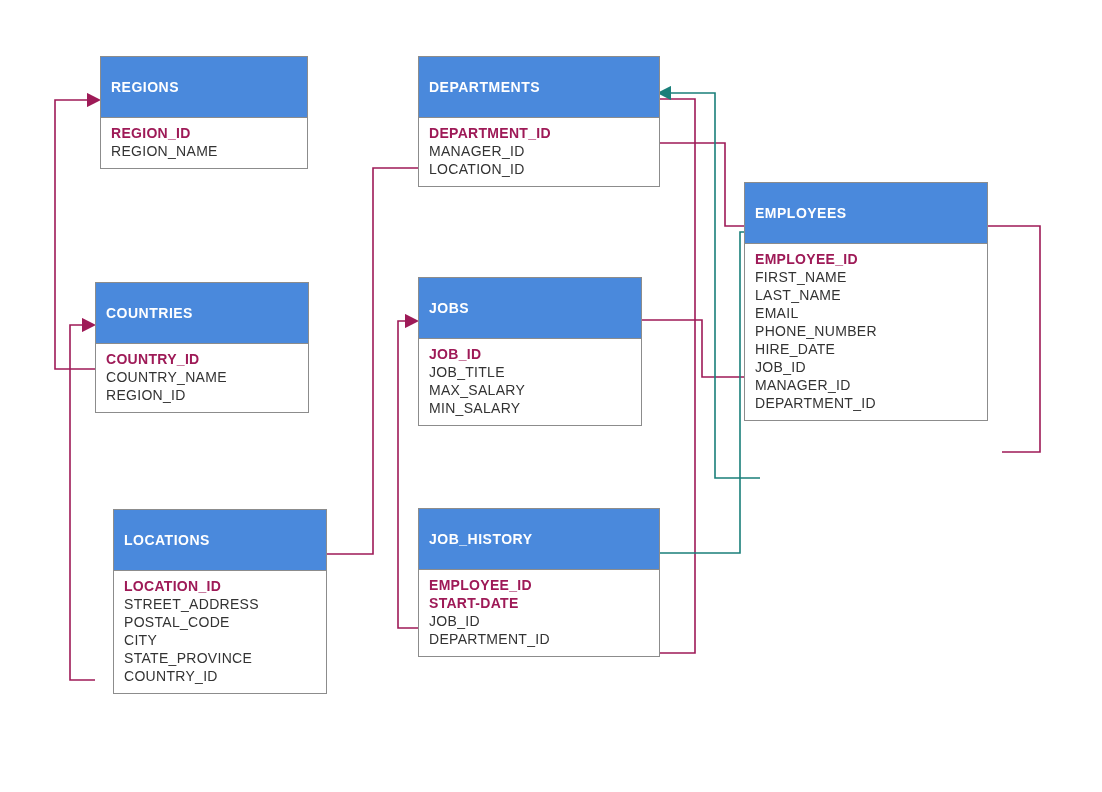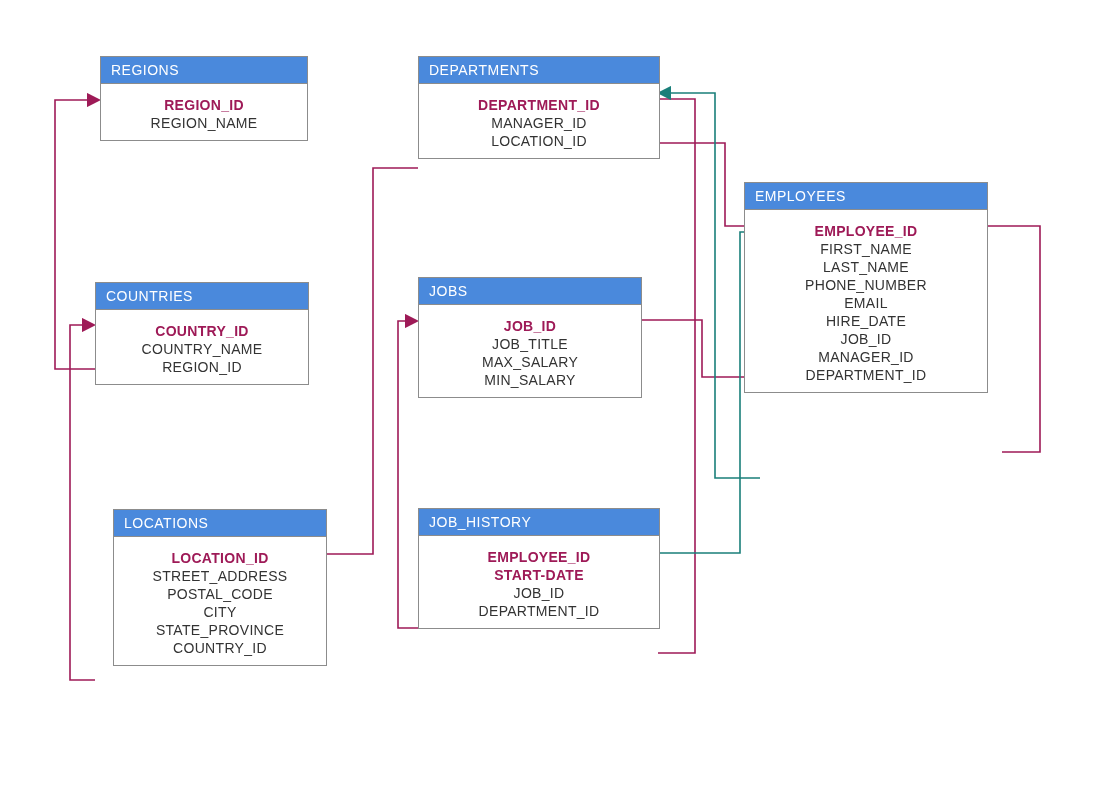--- a/index.html
+++ b/index.html
@@ -19,28 +19,27 @@
     height: 792px;
   }
   .table-box {
     position: absolute;
     border: 1px solid #8c8c8c;
     background: #fff;
   }
   .table-header {
     background: #4a89dc;
     color: #fff;
-    font-weight: normal;
-    padding: 5px 10px;
+    font-weight: bold;
+    padding: 22px 10px;
     letter-spacing: 0.5px;
     border-bottom: 1px solid #8c8c8c;
   }
   .table-body {
-    padding: 12px 10px 8px 10px;
-    text-align: center;
+    padding: 6px 10px 8px 10px;
   }
   .col {
     padding: 1px 0;
     white-space: nowrap;
     letter-spacing: 0.3px;
   }
   .pk {
     color: #9e1a57;
     font-weight: bold;
   }
@@ -149,22 +148,22 @@
       <div class="col">DEPARTMENT_ID</div>
     </div>
   </div>
 
   <div class="table-box" style="left:744px;top:182px;width:242px">
     <div class="table-header">EMPLOYEES</div>
     <div class="table-body">
       <div class="col pk">EMPLOYEE_ID</div>
       <div class="col">FIRST_NAME</div>
       <div class="col">LAST_NAME</div>
+      <div class="col">EMAIL</div>
       <div class="col">PHONE_NUMBER</div>
-      <div class="col">EMAIL</div>
       <div class="col">HIRE_DATE</div>
       <div class="col">JOB_ID</div>
       <div class="col">MANAGER_ID</div>
       <div class="col">DEPARTMENT_ID</div>
     </div>
   </div>
 
 </div>
 
 </body></html>

